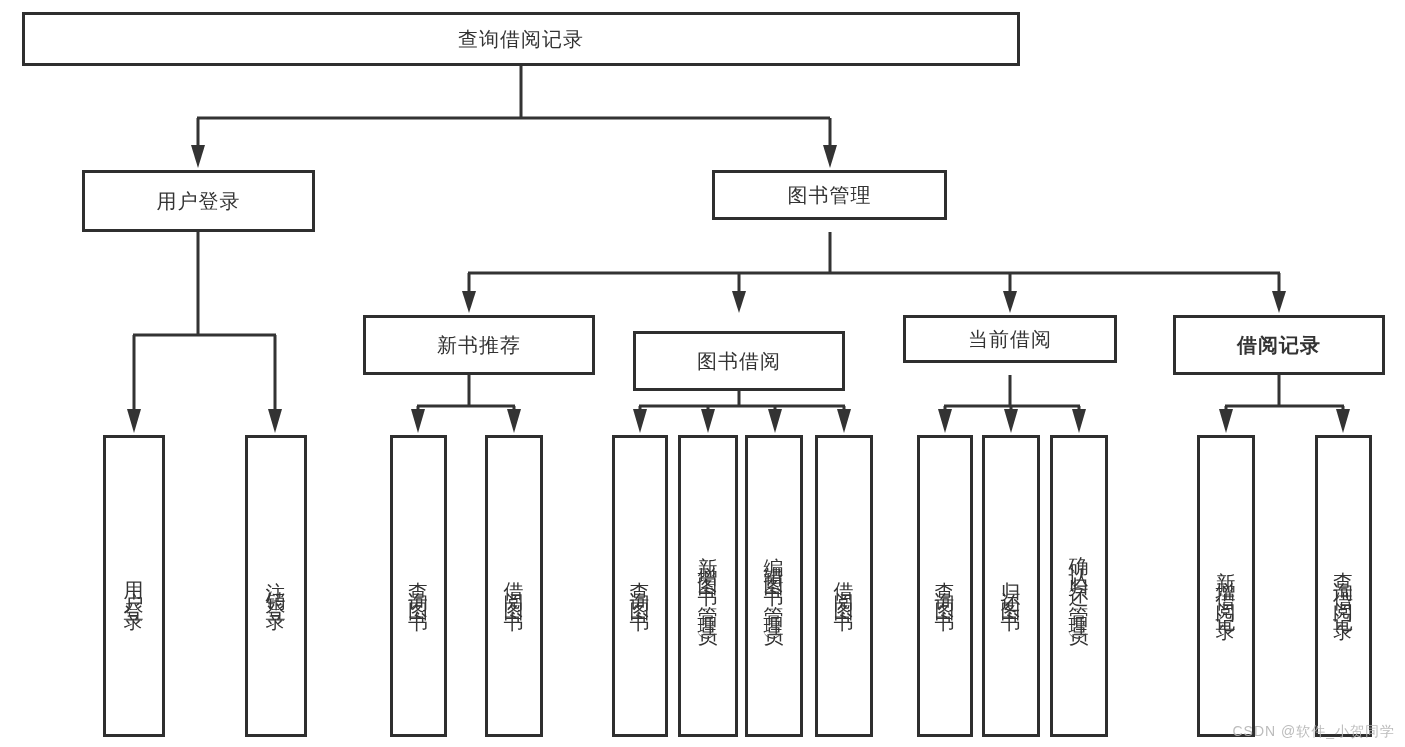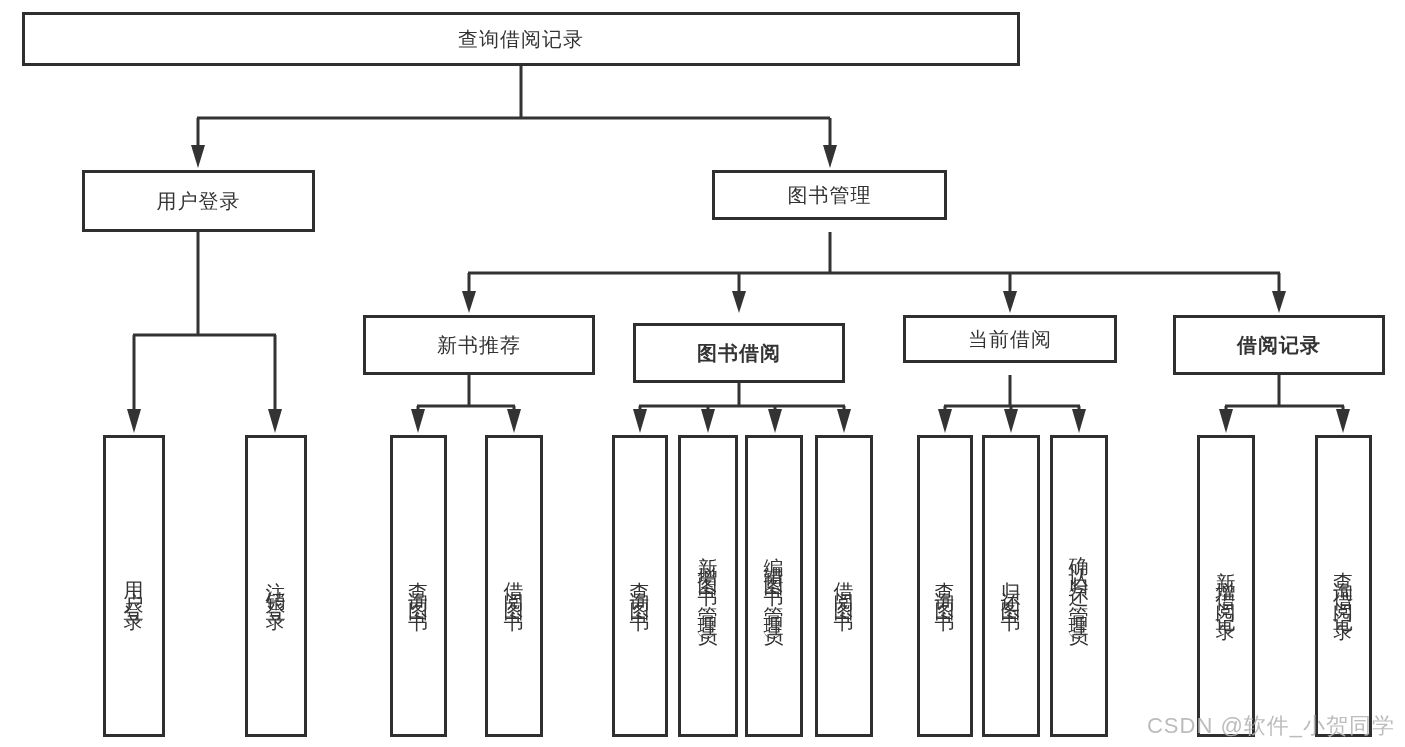--- a/index.html
+++ b/index.html
@@ -30,21 +30,21 @@
     text-orientation: mixed;
     font-size: 20px;
     letter-spacing: 10px;
     line-height: 1;
     white-space: nowrap;
   }
   .watermark {
     position: absolute;
     right: 10px;
     bottom: 6px;
-    font-size: 22px;
+    font-size: 14px;
     color: var(--watermark, #b5b5b5);
     letter-spacing: 1px;
     z-index: 3;
     opacity: 0.9;
   }
 </style>
 </head>
 <body>
 
 <div id="canvas">
@@ -99,21 +99,21 @@
   <div class="node h-node" style="left:82px; top:170px; width:233px; height:62px;">
     <span>用户登录</span>
   </div>
   <div class="node h-node" style="left:712px; top:170px; width:235px; height:50px;">
     <span>图书管理</span>
   </div>
 
   <div class="node h-node" style="left:363px; top:315px; width:232px; height:60px;">
     <span>新书推荐</span>
   </div>
-  <div class="node h-node" style="left:633px; top:323px; width:212px; height:60px;font-weight:bold;">
+  <div class="node h-node" style="left:633px; top:331px; width:212px; height:60px;">
     <span>图书借阅</span>
   </div>
   <div class="node h-node" style="left:903px; top:315px; width:214px; height:48px;">
     <span>当前借阅</span>
   </div>
   <div class="node h-node" style="left:1173px; top:315px; width:212px; height:60px;font-weight:bold;">
     <span>借阅记录</span>
   </div>
 
   <div class="node leaf" style="left:103px; top:435px; width:62px; height:302px;">

